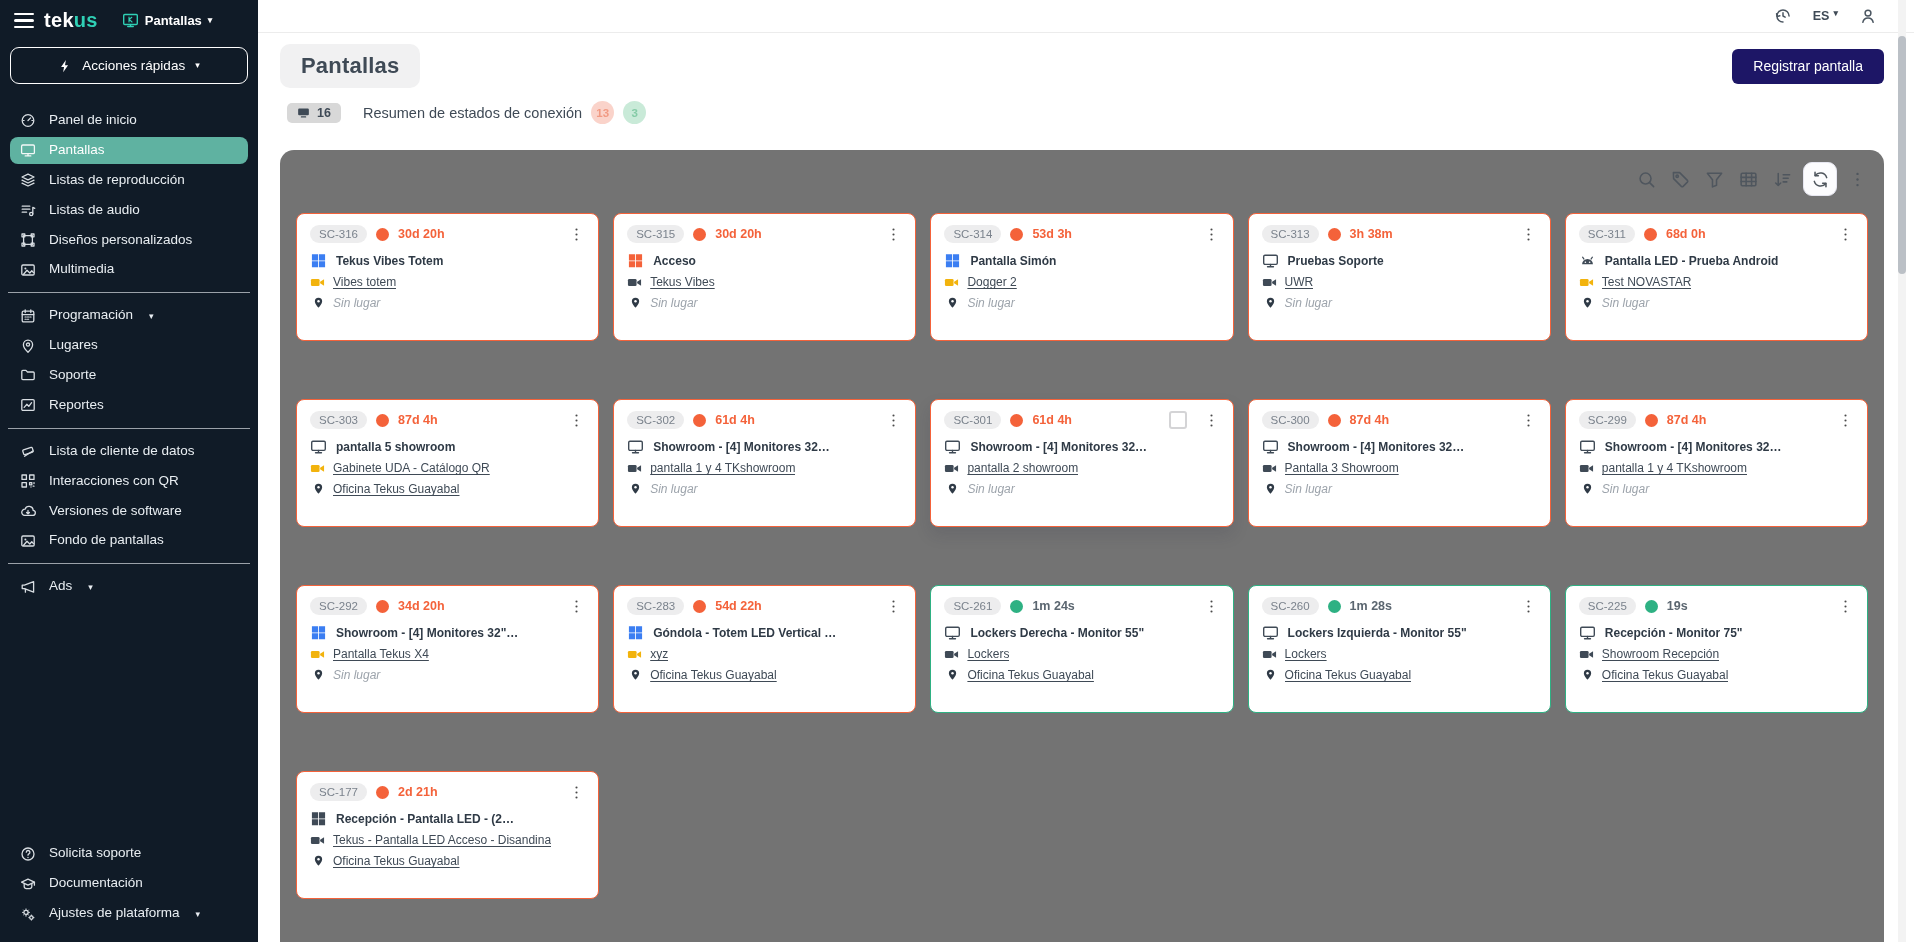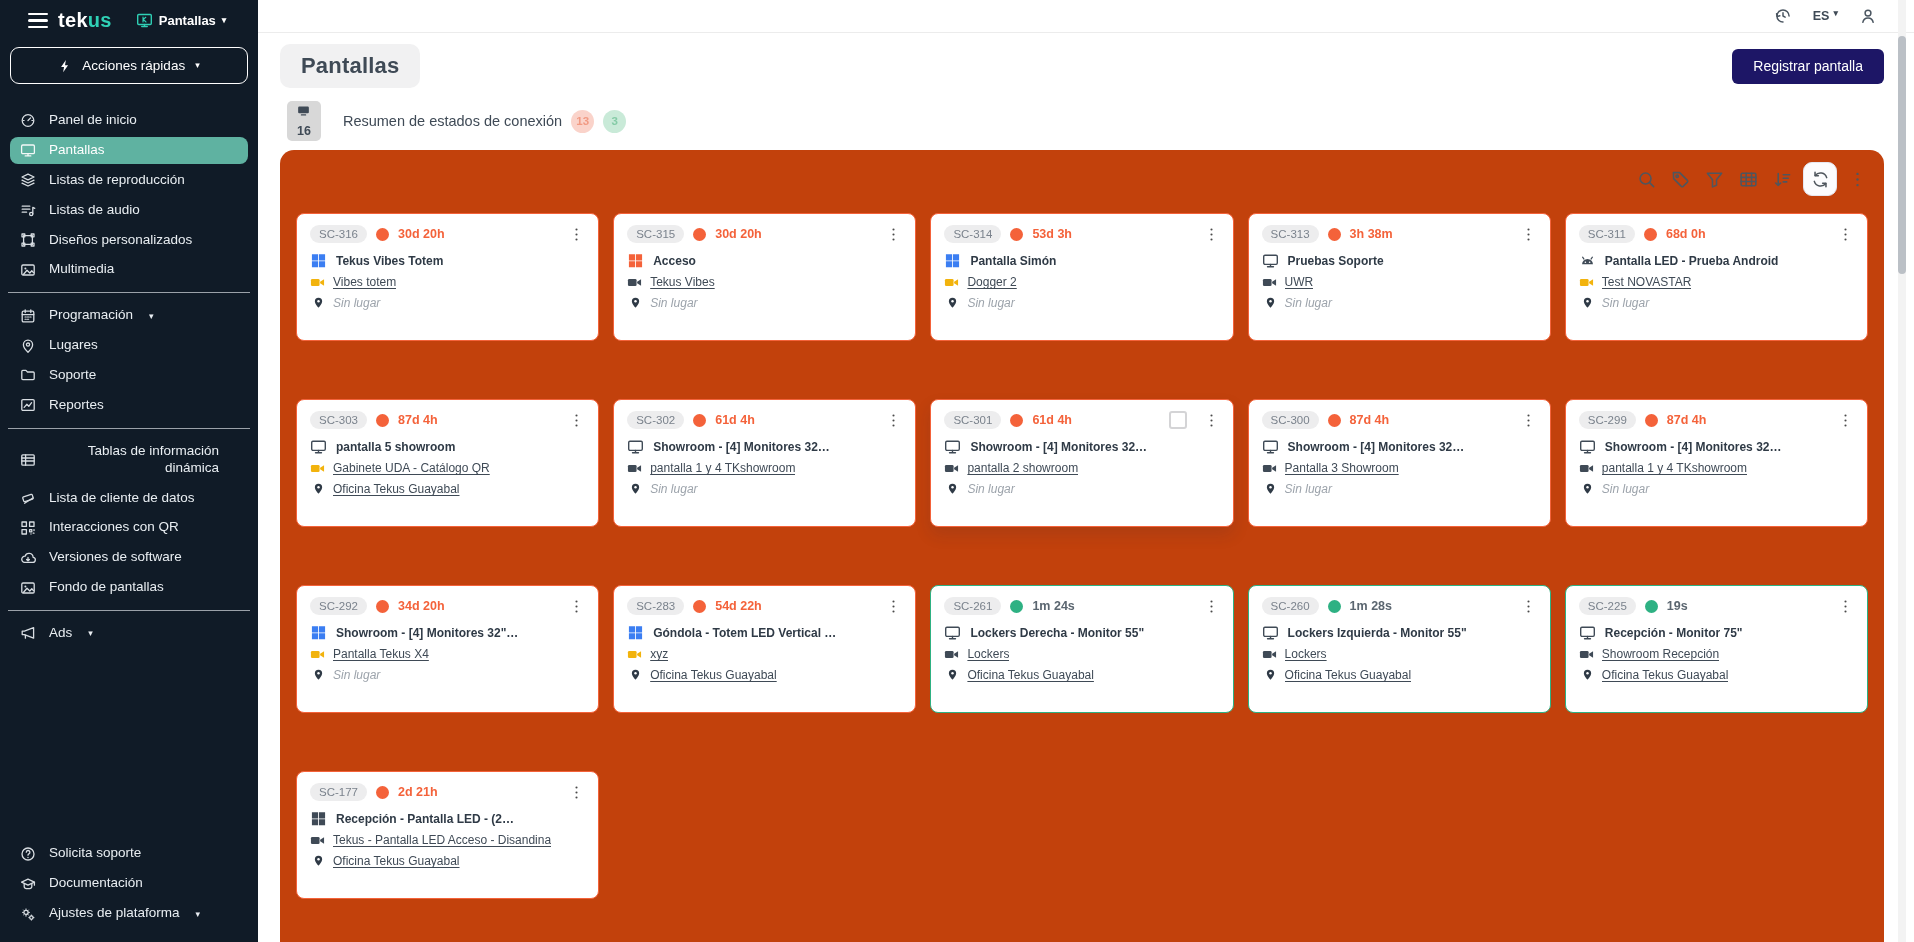--- a/index.html
+++ b/index.html
@@ -4,21 +4,21 @@
 <style>
   * { margin:0; padding:0; box-sizing:border-box; }
   html,body { width:1914px; height:942px; }
   body { font-family:"Liberation Sans", sans-serif; background:#ffffff; overflow:hidden; }
   svg { width:100%; height:100%; display:block; }
 
   .app { position:relative; width:100%; height:100%; display:flex; }
 
   
   .sidebar { width:258px; min-width:258px; height:100%; background:#101B27; color:#E9EEF2; display:flex; flex-direction:column; }
-  .sidebar-top { display:flex; align-items:center; gap:10px; padding:9px 10px 2px 28px; }
+  .sidebar-top { display:flex; align-items:center; gap:10px; padding:9px 10px 2px 14px; }
   .hamburger { width:20px; height:15px; display:flex; flex-direction:column; justify-content:space-between; background:none; border:none; cursor:pointer; }
   .hamburger i { display:block; height:2.4px; background:#fff; border-radius:2px; }
   .logo { font-size:20px; font-weight:700; color:#fff; letter-spacing:.3px; }
   .logo .teal { color:#2FD0B5; }
   .context-switcher { margin-left:14px; display:flex; align-items:center; gap:6px; font-size:13px; font-weight:600; color:#fff; cursor:pointer; }
   .ctx-icon { width:17px; height:17px; color:#2FD0B5; }
   .caret { font-size:9px; line-height:1; }
   .quick-actions { margin:13px 10px 4px; display:flex; align-items:center; justify-content:center; gap:10px; background:transparent; border:1px solid #fff; color:#fff; border-radius:9px; height:37px; font-size:13.5px; font-family:inherit; cursor:pointer; }
   .qa-icon { width:14px; height:14px; }
   #sidebar-menu { margin-top:16px; }
@@ -36,28 +36,28 @@
   .topbar { height:33px; border-bottom:1px solid #ECECEC; display:flex; align-items:center; justify-content:flex-end; gap:21px; padding-right:37px; color:#4A5560; }
   .top-icon { width:18px; height:18px; color:#4A5560; cursor:pointer; background:none; border:none; padding:0; }
   .lang { display:flex; align-items:flex-start; gap:4px; font-size:12.5px; font-weight:600; color:#3F4A56; cursor:pointer; background:none; border:none; font-family:inherit; }
 
   .page-head { display:flex; align-items:center; justify-content:space-between; padding:11px 30px 0 22px; }
   .title-chip { background:#F1F1F2; border-radius:10px; padding:9px 21px; }
   .page-title { font-size:22px; font-weight:700; color:#3F4A56; letter-spacing:.2px; }
   .register-btn { background:#1D1666; color:#fff; border:none; border-radius:6px; height:35px; padding:0 21px; font-size:14px; font-family:inherit; cursor:pointer; }
 
   .summary-row { display:flex; align-items:center; padding:13px 30px 0 29px; }
-  .count-pill { display:flex; align-items:center; gap:7px; background:#D8D8D8; border-radius:5px; padding:3px 10px; font-size:12.5px; font-weight:700; color:#3F4A56;flex-direction:column; }
+  .count-pill { display:flex; align-items:center; gap:7px; background:#D8D8D8; border-radius:5px; padding:3px 10px; font-size:12.5px; font-weight:700; color:#3F4A56; }
   .count-pill .ic { width:13px; height:13px; color:#3F4A56; }
   .summary-label { font-size:14.5px; color:#3F4A56; margin-left:22px; }
   .badge { width:23px; height:23px; border-radius:50%; display:flex; align-items:center; justify-content:center; font-size:11.5px; font-weight:700; }
   .badge.off { background:#FAD3CA; color:#F19A83; margin-left:9px; }
   .badge.on  { background:#C9EAD8; color:#84CBA6; margin-left:9px; }
 
-  .panel { position:absolute; left:22px; right:30px; top:150px; bottom:0; background:#c2410c; border-radius:14px 14px 0 0; padding:63px 16px 24px; }
+  .panel { position:absolute; left:22px; right:30px; top:150px; bottom:0; background:#737373; border-radius:14px 14px 0 0; padding:63px 16px 24px; }
   .toolbar { position:absolute; top:12px; right:13px; display:flex; align-items:center; gap:7px; }
   .tool-btn { width:27px; height:27px; display:flex; align-items:center; justify-content:center; background:transparent; border:none; color:#4F565E; cursor:pointer; padding:0; }
   .tool-btn .tb-ic { width:19px; height:19px; }
   .tool-btn.highlight { width:34px; height:34px; background:#FCFCFE; border:1px solid #E6E6F0; border-radius:9px; }
 
   .cards { display:grid; grid-template-columns:repeat(5,1fr); column-gap:14px; row-gap:58px; align-content:start; }
   .card { background:#fff; border:1px solid #ccc; border-radius:8px; height:128px; padding:11px 13px; cursor:pointer; }
   .card.offline { border-color:#F4623A; }
   .card.online  { border-color:#2EB183; }
   .card.elevated { box-shadow:0 8px 16px rgba(40,40,60,.13); }
@@ -210,29 +210,20 @@
         <div class="side-item">
           <span class="side-icon">
             <svg viewBox="0 0 16 16" fill="none" stroke="currentColor" stroke-width="1.3" stroke-linecap="round" stroke-linejoin="round">
               <rect x="1.8" y="2.6" width="12.4" height="10.8" rx="1.2"></rect>
               <path d="M4.2 10.4l2.6-3.1 2 2 2.8-3.6"></path>
             </svg>
           </span>
           <span class="side-label">Reportes</span>
         </div>
         <div class="side-divider"></div>
-        <div class="side-item">
-          <span class="side-icon">
-            <svg viewBox="0 0 16 16" fill="none" stroke="currentColor" stroke-width="1.3" stroke-linecap="round" stroke-linejoin="round">
-              <rect x="1.8" y="2.8" width="12.4" height="10.4" rx="1"></rect>
-              <path d="M1.8 6h12.4M1.8 9h12.4M5.6 2.8v10.4"></path>
-            </svg>
-          </span>
-          <span class="side-label">Tablas de información dinámica</span>
-        </div>
         <div class="side-item">
           <span class="side-icon">
             <svg viewBox="0 0 16 16" fill="none" stroke="currentColor" stroke-width="1.3" stroke-linecap="round" stroke-linejoin="round">
               <rect x="3" y="5.6" width="10" height="4.8" rx="1" transform="rotate(-18 8 8)"></rect>
               <path d="M4.6 13.2l8.2-5.2"></path>
             </svg>
           </span>
           <span class="side-label">Lista de cliente de datos</span>
         </div>
         <div class="side-item">

